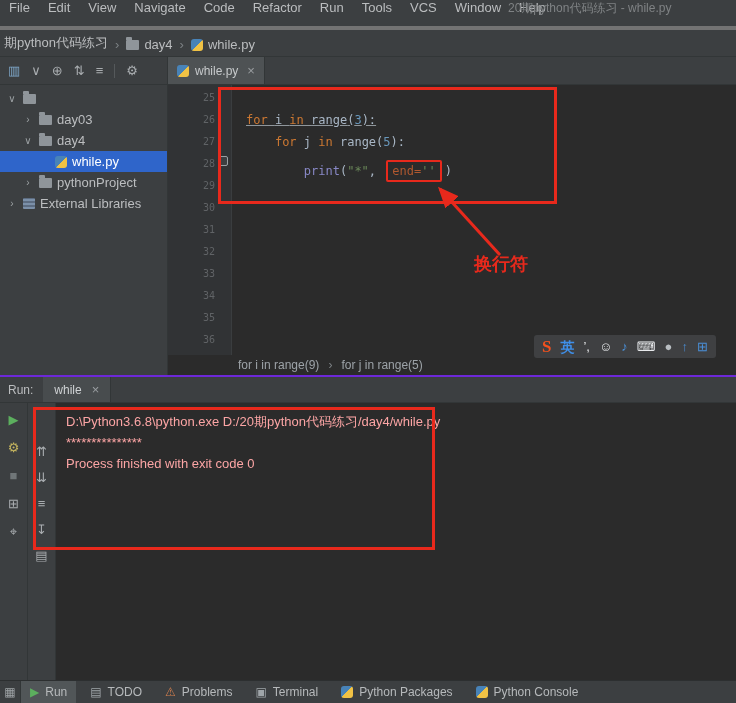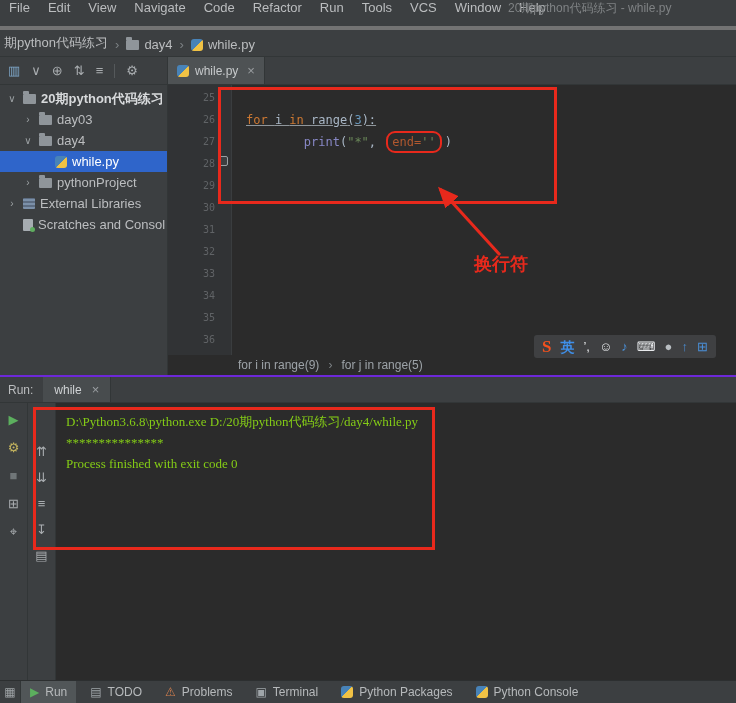--- a/index.html
+++ b/index.html
@@ -57,22 +57,22 @@
   
   .editor{flex:1;position:relative;background:#2b2b2b;font-family:"DejaVu Sans Mono",monospace}
   .gutter{position:absolute;left:0;top:0;bottom:20px;width:64px;background:#313335;
     border-right:1px solid #3a3d3f;padding-top:2px;text-align:right}
   .lnum{height:22px;line-height:22px;padding-right:16px;color:#606366;font-size:10px}
   .code{position:absolute;left:64px;top:0;right:0;padding:2px 0 0 14px}
   .code-line{height:22px;line-height:22px;white-space:pre;font-size:12px;color:#a9b7c6}
   .code-line.u{text-decoration:underline;text-decoration-color:#8f969b}
   .tok.kw{color:#cc7832}.tok.num{color:#6897bb}.tok.str{color:#6a8759}
   .tok.builtin{color:#8888c6}.tok.param{color:#b0582f}.tok.plain{color:#a9b7c6}
-  .redbox{display:inline-block;border:2px solid var(--ann-red);border-radius:9px;
-    padding:0 4px;margin:0 3px;line-height:18px}
+  .redbox{display:inline-block;border:2px solid var(--ann-red);border-radius:2px;
+    padding:0 4px;margin:7px 3px;line-height:18px}
   .gutter-mark{position:absolute;left:51px;top:71px;width:9px;height:10px;
     border:1px solid #9aa0a4;border-radius:2px;background:#3c3f41}
   .ann-rect{position:absolute;border:3px solid var(--ann-red);pointer-events:none}
   #ann-main{left:50px;top:2px;width:339px;height:117px}
   .ann-label{position:absolute;left:306px;top:167px;color:var(--ann-red);font-size:18px;
     font-weight:bold;font-family:"Liberation Sans",sans-serif}
   .arrow-svg{position:absolute;left:0;top:0;pointer-events:none}
   .ed-crumbs{position:absolute;left:0;right:0;bottom:0;height:20px;display:flex;align-items:center;
     gap:2px;padding-left:68px;font-family:"Liberation Sans",sans-serif;font-size:12px;color:#9da3a8}
   .ed-crumb{padding:0 2px}
@@ -92,22 +92,22 @@
     border-bottom:1px solid #323637}
   .run-title{padding:0 10px 0 8px;color:#bbbdbf;font-size:12px}
   .rtab{display:flex;align-items:center;gap:7px;background:#484c4e;height:100%;
     padding:0 11px;font-size:12px;color:#cfd2d4;border-right:1px solid #323637}
   .run-body{position:absolute;top:26px;bottom:0;left:0;right:0;display:flex}
   .rtool{width:28px;flex:0 0 28px;background:#3c3f41;border-right:1px solid #323637;
     display:flex;flex-direction:column;align-items:center}
   #rtool1{padding-top:10px;gap:15px}
   #rtool2{padding-top:42px;gap:13px}
   .rticon{font-size:13px;line-height:1;color:#a9adb0;cursor:default}
-  .console{flex:1;padding:8px 0 0 10px;font-family:Liberation Serif, serif;
-    font-size:13px;color:#84cc16}
+  .console{flex:1;padding:8px 0 0 10px;font-family:Liberation Sans, sans-serif;
+    font-size:13px;color:#fca5a5}
   .console-line{height:21px;line-height:21px;white-space:pre}
   #ann-console{left:33px;top:30px;width:402px;height:143px}
 
   
   .statusbar{position:absolute;left:0;right:0;bottom:0;height:23px;background:#3c3f41;
     border-top:1px solid #2c2f30;display:flex;align-items:center;font-size:12px;color:#b6b9bb}
   .corner{width:21px;flex:0 0 21px;text-align:center;border-right:1px solid #323637;
     color:#9fa4a7;font-size:12px;line-height:23px}
   .status-item{display:flex;align-items:center;gap:6px;padding:0 9px;height:100%;margin-right:5px;cursor:default}
   .status-item.active{background:#515658}
@@ -158,21 +158,20 @@
           <span class="tab-close">×</span>
         </div>
       </div>
   </div>
 
   <div class="main">
     <div class="project" id="tree">
         <div class="tree-row bold" style="padding-left: 6px;">
           <span class="chev">∨</span>
           <span class="fico fico-folder"></span>
-          <span class="tree-label">20期python代码练习</span>
         </div>
         <div class="tree-row" style="padding-left: 22px;">
           <span class="chev">›</span>
           <span class="fico fico-folder"></span>
           <span class="tree-label">day03</span>
         </div>
         <div class="tree-row" style="padding-left: 22px;">
           <span class="chev">∨</span>
           <span class="fico fico-folder"></span>
           <span class="tree-label">day4</span>
@@ -184,25 +183,20 @@
         </div>
         <div class="tree-row" style="padding-left: 22px;">
           <span class="chev">›</span>
           <span class="fico fico-folder"></span>
           <span class="tree-label">pythonProject</span>
         </div>
         <div class="tree-row" style="padding-left: 6px;">
           <span class="chev">›</span>
           <span class="fico fico-library"></span>
           <span class="tree-label">External Libraries</span>
-        </div>
-        <div class="tree-row" style="padding-left: 6px;">
-          <span class="chev"></span>
-          <span class="fico fico-scratch"></span>
-          <span class="tree-label">Scratches and Consol</span>
         </div>
       </div>
 
     <div class="editor">
       <div class="gutter" id="gutter">
           <div class="lnum">25</div>
           <div class="lnum">26</div>
           <div class="lnum">27</div>
           <div class="lnum">28</div>
           <div class="lnum">29</div>
@@ -211,20 +205,21 @@
           <div class="lnum">32</div>
           <div class="lnum">33</div>
           <div class="lnum">34</div>
           <div class="lnum">35</div>
           <div class="lnum">36</div>
         </div>
       <div class="gutter-mark"></div>
       <div class="code" id="code">
           <div class="code-line"></div>
           <div class="code-line u"><span class="tok kw">for </span><span class="tok plain">i </span><span class="tok kw">in </span><span class="tok plain">range</span><span class="tok plain">(</span><span class="tok num">3</span><span class="tok plain">):</span></div>
+          <div class="code-line">    <span class="tok kw">for </span><span class="tok plain">j </span><span class="tok kw">in </span><span class="tok plain">range</span><span class="tok plain">(</span><span class="tok num">5</span><span class="tok plain">):</span></div>
           <div class="code-line">        <span class="tok builtin">print</span><span class="tok plain">(</span><span class="tok str">"*"</span><span class="tok plain">, </span><span class="redbox"><span class="tok param">end=</span><span class="tok str">''</span></span><span class="tok plain">)</span></div>
           <div class="code-line"></div>
           <div class="code-line"></div>
           <div class="code-line"></div>
           <div class="code-line"></div>
           <div class="code-line"></div>
           <div class="code-line"></div>
           <div class="code-line"></div>
           <div class="code-line"></div>
         </div>

